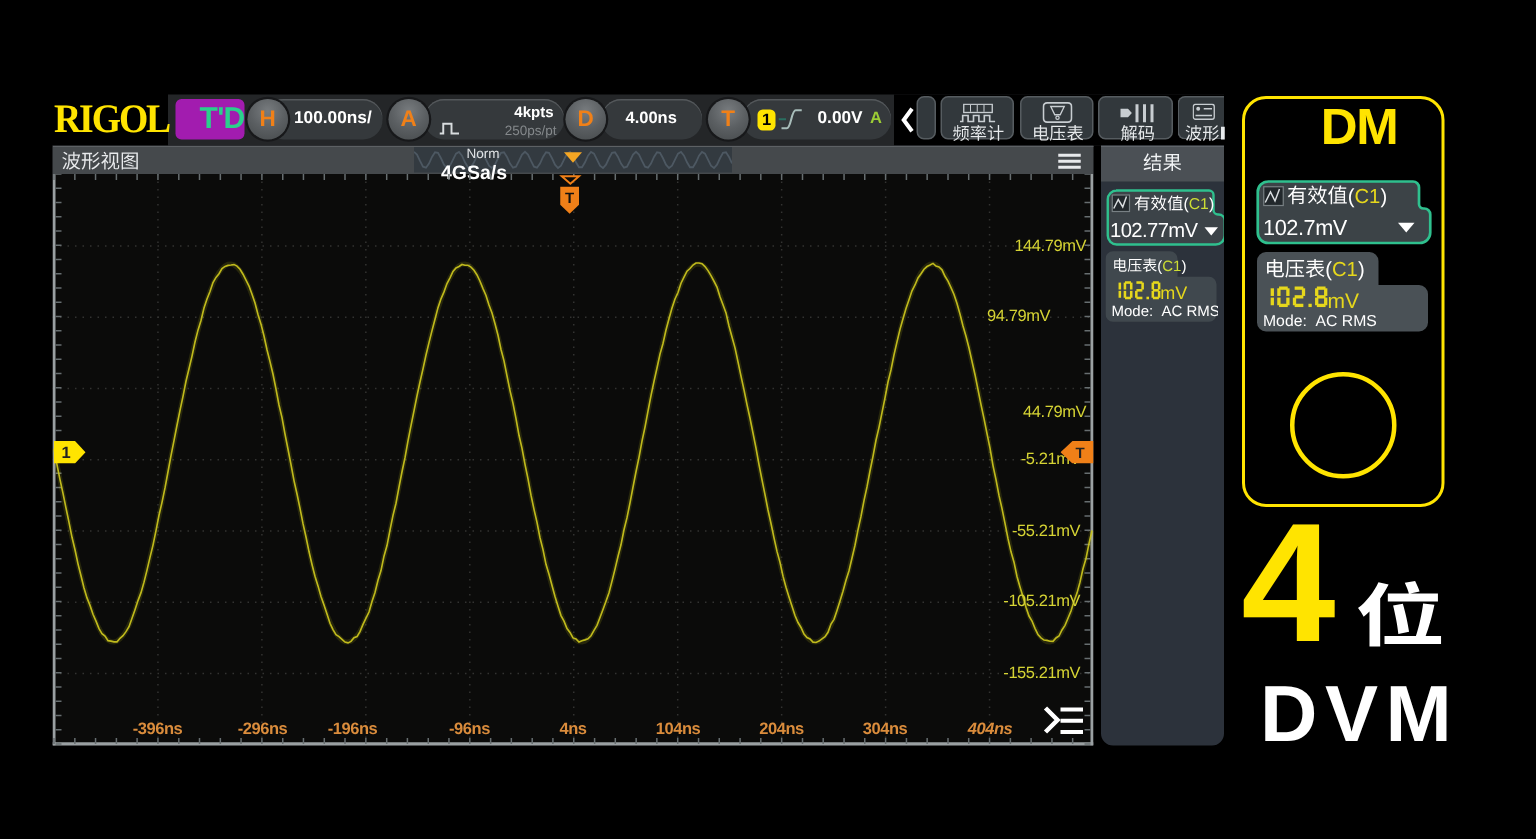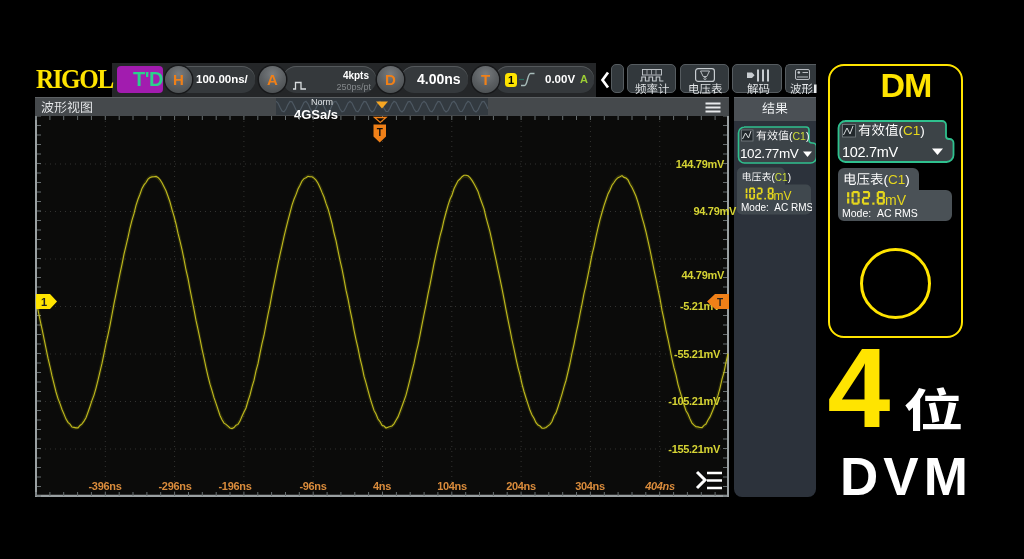--- a/index.html
+++ b/index.html
@@ -6,21 +6,21 @@
   body{width:1024px;height:559px;position:relative;overflow:hidden;font-family:"Liberation Sans",sans-serif;}
   .abs{position:absolute;}
   #topbar{left:112px;top:63px;width:704px;height:34px;background:#242628;}
   .logo{left:36px;top:66px;color:#ffe400;font-family:"Liberation Serif",serif;font-weight:bold;font-size:27px;letter-spacing:-1.5px;line-height:27px;transform:scaleX(0.93);transform-origin:left;}
   .badge-td{left:117px;top:66px;width:46px;height:27px;background:#a21caf;border-radius:4px;color:#2bd08c;font-weight:bold;font-size:20px;text-align:right;line-height:26px;letter-spacing:-0.5px;}
   .knob{position:absolute;width:27px;height:27px;border-radius:50%;background:radial-gradient(circle at 50% 30%,#787c7f 0%,#5b5f62 50%,#45494b 100%);box-shadow:0 0 0 1.5px #17181a;text-align:center;line-height:27px;font-weight:bold;font-size:15px;color:#f08018;z-index:3;}
   .pill{position:absolute;background:#35393c;border-radius:13px;box-shadow:inset 0 1px 0 #54585b;z-index:2;color:#fff;font-weight:bold;height:27px;top:66px;}
   .tbtn{position:absolute;top:64px;height:29px;background:#32383c;border:1px solid #565c60;border-radius:5px;box-sizing:border-box;z-index:2;}
   #wvheader{left:35px;top:97px;width:694px;height:19px;background:#45494c;box-shadow:inset 0 1px 0 #5d6164;}
   #grid{left:35px;top:116px;width:694px;height:381px;background:#0b0b0a;}
-  .vlab{position:absolute;color:#d6d434;font-size:11px;font-weight:bold;text-align:right;width:60px;z-index:4;letter-spacing:-0.3px;}
+  .vlab{position:absolute;color:#d6d434;font-size:11px;font-weight:normal;text-align:right;width:60px;z-index:4;letter-spacing:-0.3px;}
   .tlab{position:absolute;color:#da8c3c;font-size:11px;font-weight:bold;text-align:center;width:60px;top:480px;z-index:4;letter-spacing:-0.3px;}
   #rpanel{left:734px;top:97px;width:82px;height:400px;background:#2c323b;border-radius:0 0 8px 8px;}
   #rphead{left:734px;top:97px;width:82px;height:24px;background:#4b5055;box-shadow:inset 0 1px 0 #60656a;}
   #dmbox{left:828px;top:64px;width:135px;height:274px;border:2.5px solid #ffe400;border-radius:16px;box-sizing:border-box;}
   #dmtitle{left:828px;top:66px;width:156px;text-align:center;color:#ffe400;font-size:34px;font-weight:bold;letter-spacing:-1px;}
   #dmcircle{left:860px;top:248px;width:71px;height:71px;border:3px solid #ffe400;border-radius:50%;box-sizing:border-box;}
   .seg{fill:#e6d71c;}
   #big4{left:824px;top:332px;width:70px;color:#ffe400;font-size:113px;font-weight:bold;line-height:113px;text-align:center;}
   #bigwei{left:905px;top:384px;}
   #bigdvm{left:840px;top:446px;color:#fff;font-size:53px;font-weight:bold;letter-spacing:5px;}
@@ -38,21 +38,21 @@
   <span style="position:absolute;left:11px;top:18px;font-size:13px;margin-top:23px;">4GSa/s</span>
   <span style="position:absolute;right:7px;top:4px;font-size:10px;">4kpts</span>
   <svg style="position:absolute;left:10px;top:15px;" width="14" height="9" viewBox="0 0 14 9">
       <path d="M0 8 h2.5 v-6.5 h5.5 v6.5 h5" stroke="#d8dcde" stroke-width="1.3" fill="none"></path>
     </svg>
   <span style="position:absolute;left:28px;top:15px;font-size:9px;font-weight:normal;color:#e0e3e5;margin-top:16px;">Norm</span>
   <span style="position:absolute;right:5px;top:15.5px;font-size:9px;color:#84888b;font-weight:normal;">250ps/pt</span>
 </div>
 <div class="abs knob" style="left:259px;top:66px;">A</div>
 <div class="abs pill" style="left:401px;width:67px;">
-    <span style="position:absolute;left:16px;top:0;line-height:27px;font-size:14px;">4.00ns</span>
+    <span style="position:absolute;left:16px;top:0;line-height:27px;font-size:11px;">4.00ns</span>
   </div>
 <div class="abs knob" style="left:377px;top:66px;">D</div>
 <div class="abs pill" style="left:495px;width:99px;">
   <span style="position:absolute;left:10px;top:6.5px;width:12px;height:14px;background:#ffe400;border-radius:3.5px;color:#000;font-size:11px;line-height:14px;text-align:center;">1</span>
   <svg style="position:absolute;left:24px;top:5px;" width="18" height="17" viewBox="0 0 18 17">
       <path d="M0 8.5 h5" stroke="#2a6e60" stroke-width="1.2" fill="none"></path>
       <path d="M2 14.5 h3.5 C8.5 14.5 8.5 2.5 11.5 2.5 h4" stroke="#a8bdba" stroke-width="1.4" fill="none"></path>
     </svg>
   <span style="position:absolute;left:50px;top:0;line-height:27px;font-size:11.5px;">0.00V</span>
   <span style="position:absolute;right:6px;top:0;line-height:27px;font-size:11px;color:#9ccd35;">A</span>
@@ -146,21 +146,21 @@
   <line x1="0" y1="285.5" x2="694" y2="285.5" stroke="#333331" stroke-width="1" stroke-dasharray="1,4"></line>
   <line x1="0" y1="333.0" x2="694" y2="333.0" stroke="#333331" stroke-width="1" stroke-dasharray="1,4"></line>
   <line x1="1" y1="0" x2="1" y2="381" stroke="#9aa0a2" stroke-width="2"></line>
   <line x1="693" y1="0" x2="693" y2="381" stroke="#9aa0a2" stroke-width="2"></line>
   <line x1="0" y1="380" x2="694" y2="380" stroke="#9aa0a2" stroke-width="2.5"></line>
   <path d="M1.0 0 V4 M1.0 376 V380 M14.9 0 V4 M14.9 376 V380 M28.7 0 V4 M28.7 376 V380 M42.6 0 V4 M42.6 376 V380 M56.4 0 V4 M56.4 376 V380 M70.3 0 V4 M70.3 376 V380 M84.2 0 V4 M84.2 376 V380 M98.0 0 V4 M98.0 376 V380 M111.9 0 V4 M111.9 376 V380 M125.7 0 V4 M125.7 376 V380 M139.6 0 V4 M139.6 376 V380 M153.5 0 V4 M153.5 376 V380 M167.3 0 V4 M167.3 376 V380 M181.2 0 V4 M181.2 376 V380 M195.0 0 V4 M195.0 376 V380 M208.9 0 V4 M208.9 376 V380 M222.8 0 V4 M222.8 376 V380 M236.6 0 V4 M236.6 376 V380 M250.5 0 V4 M250.5 376 V380 M264.3 0 V4 M264.3 376 V380 M278.2 0 V4 M278.2 376 V380 M292.1 0 V4 M292.1 376 V380 M305.9 0 V4 M305.9 376 V380 M319.8 0 V4 M319.8 376 V380 M333.6 0 V4 M333.6 376 V380 M347.5 0 V4 M347.5 376 V380 M361.4 0 V4 M361.4 376 V380 M375.2 0 V4 M375.2 376 V380 M389.1 0 V4 M389.1 376 V380 M402.9 0 V4 M402.9 376 V380 M416.8 0 V4 M416.8 376 V380 M430.7 0 V4 M430.7 376 V380 M444.5 0 V4 M444.5 376 V380 M458.4 0 V4 M458.4 376 V380 M472.2 0 V4 M472.2 376 V380 M486.1 0 V4 M486.1 376 V380 M500.0 0 V4 M500.0 376 V380 M513.8 0 V4 M513.8 376 V380 M527.7 0 V4 M527.7 376 V380 M541.5 0 V4 M541.5 376 V380 M555.4 0 V4 M555.4 376 V380 M569.3 0 V4 M569.3 376 V380 M583.1 0 V4 M583.1 376 V380 M597.0 0 V4 M597.0 376 V380 M610.8 0 V4 M610.8 376 V380 M624.7 0 V4 M624.7 376 V380 M638.6 0 V4 M638.6 376 V380 M652.4 0 V4 M652.4 376 V380 M666.3 0 V4 M666.3 376 V380 M680.1 0 V4 M680.1 376 V380 M2 0.0 H6 M688 0.0 H692 M2 9.5 H6 M688 9.5 H692 M2 19.0 H6 M688 19.0 H692 M2 28.5 H6 M688 28.5 H692 M2 38.0 H6 M688 38.0 H692 M2 47.5 H6 M688 47.5 H692 M2 57.0 H6 M688 57.0 H692 M2 66.5 H6 M688 66.5 H692 M2 76.0 H6 M688 76.0 H692 M2 85.5 H6 M688 85.5 H692 M2 95.0 H6 M688 95.0 H692 M2 104.5 H6 M688 104.5 H692 M2 114.0 H6 M688 114.0 H692 M2 123.5 H6 M688 123.5 H692 M2 133.0 H6 M688 133.0 H692 M2 142.5 H6 M688 142.5 H692 M2 152.0 H6 M688 152.0 H692 M2 161.5 H6 M688 161.5 H692 M2 171.0 H6 M688 171.0 H692 M2 180.5 H6 M688 180.5 H692 M2 190.0 H6 M688 190.0 H692 M2 199.5 H6 M688 199.5 H692 M2 209.0 H6 M688 209.0 H692 M2 218.5 H6 M688 218.5 H692 M2 228.0 H6 M688 228.0 H692 M2 237.5 H6 M688 237.5 H692 M2 247.0 H6 M688 247.0 H692 M2 256.5 H6 M688 256.5 H692 M2 266.0 H6 M688 266.0 H692 M2 275.5 H6 M688 275.5 H692 M2 285.0 H6 M688 285.0 H692 M2 294.5 H6 M688 294.5 H692 M2 304.0 H6 M688 304.0 H692 M2 313.5 H6 M688 313.5 H692 M2 323.0 H6 M688 323.0 H692 M2 332.5 H6 M688 332.5 H692 M2 342.0 H6 M688 342.0 H692 M2 351.5 H6 M688 351.5 H692 M2 361.0 H6 M688 361.0 H692 M2 370.5 H6 M688 370.5 H692 M2 380.0 H6 M688 380.0 H692" stroke="#676e70" stroke-width="1" fill="none"></path>
   <path d="M1,183.5 L3,193.6 L5,203.7 L7,213.7 L9,223.5 L11,233.0 L13,242.3 L15,251.2 L17,259.6 L19,267.6 L21,275.1 L23,282.0 L25,288.2 L27,293.8 L29,298.7 L31,302.9 L33,306.3 L35,308.9 L37,310.8 L39,311.8 L41,312.0 L43,311.4 L45,309.9 L47,307.7 L49,304.7 L51,300.9 L53,296.4 L55,291.1 L57,285.2 L59,278.6 L61,271.4 L63,263.7 L65,255.5 L67,246.8 L69,237.7 L71,228.3 L73,218.6 L75,208.7 L77,198.7 L79,188.5 L81,178.4 L83,168.3 L85,158.3 L87,148.5 L89,139.0 L91,129.7 L93,120.8 L95,112.4 L97,104.4 L99,96.9 L101,90.0 L103,83.8 L105,78.2 L107,73.3 L109,69.1 L111,65.7 L113,63.1 L115,61.2 L117,60.2 L119,60.0 L121,60.6 L123,62.1 L125,64.3 L127,67.3 L129,71.1 L131,75.6 L133,80.9 L135,86.8 L137,93.4 L139,100.6 L141,108.3 L143,116.5 L145,125.2 L147,134.3 L149,143.7 L151,153.4 L153,163.3 L155,173.3 L157,183.5 L159,193.6 L161,203.7 L163,213.7 L165,223.5 L167,233.0 L169,242.3 L171,251.2 L173,259.6 L175,267.6 L177,275.1 L179,282.0 L181,288.2 L183,293.8 L185,298.7 L187,302.9 L189,306.3 L191,308.9 L193,310.8 L195,311.8 L197,312.0 L199,311.4 L201,309.9 L203,307.7 L205,304.7 L207,300.9 L209,296.4 L211,291.1 L213,285.2 L215,278.6 L217,271.4 L219,263.7 L221,255.5 L223,246.8 L225,237.7 L227,228.3 L229,218.6 L231,208.7 L233,198.7 L235,188.5 L237,178.4 L239,168.3 L241,158.3 L243,148.5 L245,139.0 L247,129.7 L249,120.8 L251,112.4 L253,104.4 L255,96.9 L257,90.0 L259,83.8 L261,78.2 L263,73.3 L265,69.1 L267,65.7 L269,63.1 L271,61.2 L273,60.2 L275,60.0 L277,60.6 L279,62.1 L281,64.3 L283,67.3 L285,71.1 L287,75.6 L289,80.9 L291,86.8 L293,93.4 L295,100.6 L297,108.3 L299,116.5 L301,125.2 L303,134.3 L305,143.7 L307,153.4 L309,163.3 L311,173.3 L313,183.5 L315,193.6 L317,203.7 L319,213.7 L321,223.5 L323,233.0 L325,242.3 L327,251.2 L329,259.6 L331,267.6 L333,275.1 L335,282.0 L337,288.2 L339,293.8 L341,298.7 L343,302.9 L345,306.3 L347,308.9 L349,310.8 L351,311.8 L353,312.0 L355,311.4 L357,309.9 L359,307.7 L361,304.7 L363,300.9 L365,296.4 L367,291.1 L369,285.2 L371,278.6 L373,271.4 L375,263.7 L377,255.5 L379,246.8 L381,237.7 L383,228.3 L385,218.6 L387,208.7 L389,198.7 L391,188.5 L393,178.4 L395,168.3 L397,158.3 L399,148.5 L401,139.0 L403,129.7 L405,120.8 L407,112.4 L409,104.4 L411,96.9 L413,90.0 L415,83.8 L417,78.2 L419,73.3 L421,69.1 L423,65.7 L425,63.1 L427,61.2 L429,60.2 L431,60.0 L433,60.6 L435,62.1 L437,64.3 L439,67.3 L441,71.1 L443,75.6 L445,80.9 L447,86.8 L449,93.4 L451,100.6 L453,108.3 L455,116.5 L457,125.2 L459,134.3 L461,143.7 L463,153.4 L465,163.3 L467,173.3 L469,183.5 L471,193.6 L473,203.7 L475,213.7 L477,223.5 L479,233.0 L481,242.3 L483,251.2 L485,259.6 L487,267.6 L489,275.1 L491,282.0 L493,288.2 L495,293.8 L497,298.7 L499,302.9 L501,306.3 L503,308.9 L505,310.8 L507,311.8 L509,312.0 L511,311.4 L513,309.9 L515,307.7 L517,304.7 L519,300.9 L521,296.4 L523,291.1 L525,285.2 L527,278.6 L529,271.4 L531,263.7 L533,255.5 L535,246.8 L537,237.7 L539,228.3 L541,218.6 L543,208.7 L545,198.7 L547,188.5 L549,178.4 L551,168.3 L553,158.3 L555,148.5 L557,139.0 L559,129.7 L561,120.8 L563,112.4 L565,104.4 L567,96.9 L569,90.0 L571,83.8 L573,78.2 L575,73.3 L577,69.1 L579,65.7 L581,63.1 L583,61.2 L585,60.2 L587,60.0 L589,60.6 L591,62.1 L593,64.3 L595,67.3 L597,71.1 L599,75.6 L601,80.9 L603,86.8 L605,93.4 L607,100.6 L609,108.3 L611,116.5 L613,125.2 L615,134.3 L617,143.7 L619,153.4 L621,163.3 L623,173.3 L625,183.5 L627,193.6 L629,203.7 L631,213.7 L633,223.5 L635,233.0 L637,242.3 L639,251.2 L641,259.6 L643,267.6 L645,275.1 L647,282.0 L649,288.2 L651,293.8 L653,298.7 L655,302.9 L657,306.3 L659,308.9 L661,310.8 L663,311.8 L665,312.0 L667,311.4 L669,309.9 L671,307.7 L673,304.7 L675,300.9 L677,296.4 L679,291.1 L681,285.2 L683,278.6 L685,271.4 L687,263.7 L689,255.5 L691,246.8 L693,237.7" stroke="#d8d21e" stroke-width="3.4" fill="none" opacity="0.14"></path>
   <path d="M1,183.1 L3,193.9 L5,203.8 L7,212.9 L9,222.7 L11,232.3 L13,242.2 L15,250.5 L17,259.9 L19,267.8 L21,276.0 L23,282.6 L25,287.6 L27,293.5 L29,298.1 L31,303.1 L33,306.4 L35,308.1 L37,311.1 L39,311.4 L41,311.9 L43,311.9 L45,309.5 L47,307.8 L49,305.1 L51,301.8 L53,296.2 L55,290.5 L57,284.4 L59,279.1 L61,272.1 L63,264.1 L65,255.6 L67,247.4 L69,237.7 L71,227.5 L73,218.9 L75,209.3 L77,198.5 L79,187.7 L81,177.8 L83,167.5 L85,157.6 L87,148.3 L89,138.2 L91,129.8 L93,121.4 L95,112.0 L97,104.1 L99,97.7 L101,89.4 L103,83.3 L105,78.3 L107,72.4 L109,68.9 L111,66.5 L113,63.1 L115,61.6 L117,60.9 L119,60.7 L121,60.4 L123,61.4 L125,63.5 L127,66.8 L129,70.8 L131,74.7 L133,80.2 L135,86.0 L137,93.6 L139,100.1 L141,108.0 L143,117.2 L145,125.1 L147,133.5 L149,143.4 L151,154.0 L153,162.4 L155,173.4 L157,183.5 L159,193.7 L161,204.4 L163,213.3 L165,222.9 L167,233.1 L169,242.0 L171,251.7 L173,260.3 L175,268.2 L177,274.6 L179,281.7 L181,287.4 L183,293.4 L185,299.5 L187,303.7 L189,307.1 L191,308.4 L193,310.2 L195,312.0 L197,312.6 L199,311.6 L201,309.2 L203,308.4 L205,305.1 L207,300.3 L209,296.1 L211,292.0 L213,285.0 L215,279.0 L217,270.8 L219,264.4 L221,254.8 L223,247.7 L225,237.4 L227,227.6 L229,219.5 L231,208.8 L233,198.5 L235,189.1 L237,177.9 L239,167.8 L241,157.9 L243,147.9 L245,138.7 L247,129.9 L249,120.7 L251,112.4 L253,104.4 L255,96.8 L257,89.1 L259,83.2 L261,78.6 L263,73.0 L265,69.2 L267,65.0 L269,62.6 L271,61.7 L273,60.3 L275,60.8 L277,60.8 L279,62.1 L281,64.2 L283,67.3 L285,71.5 L287,76.4 L289,81.0 L291,87.4 L293,92.7 L295,99.8 L297,107.5 L299,117.0 L301,124.6 L303,134.6 L305,144.4 L307,152.9 L309,163.1 L311,174.2 L313,182.9 L315,193.6 L317,203.2 L319,214.1 L321,223.6 L323,232.2 L325,242.5 L327,250.4 L329,260.2 L331,266.9 L333,274.3 L335,281.6 L337,288.1 L339,294.4 L341,298.1 L343,303.0 L345,305.6 L347,309.3 L349,310.0 L351,312.0 L353,311.2 L355,310.6 L357,309.9 L359,307.8 L361,304.3 L363,300.9 L365,295.7 L367,290.3 L369,284.8 L371,279.1 L373,271.4 L375,263.4 L377,255.0 L379,247.2 L381,237.2 L383,229.1 L385,219.2 L387,208.7 L389,198.5 L391,188.9 L393,178.1 L395,168.7 L397,158.1 L399,147.7 L401,138.2 L403,129.3 L405,120.1 L407,113.0 L409,104.0 L411,96.5 L413,89.4 L415,83.3 L417,79.0 L419,72.8 L421,68.8 L423,64.8 L425,63.0 L427,60.7 L429,59.3 L431,59.3 L433,59.8 L435,61.7 L437,64.4 L439,67.8 L441,71.5 L443,75.4 L445,81.8 L447,87.2 L449,92.6 L451,101.3 L453,108.7 L455,115.9 L457,125.2 L459,134.8 L461,143.9 L463,153.7 L465,162.8 L467,172.7 L469,182.8 L471,193.7 L473,203.9 L475,213.7 L477,224.0 L479,233.0 L481,242.6 L483,251.6 L485,258.9 L487,268.1 L489,275.5 L491,282.0 L493,288.2 L495,294.3 L497,299.0 L499,302.3 L501,306.7 L503,309.0 L505,310.0 L507,312.1 L509,312.3 L511,311.4 L513,309.9 L515,308.4 L517,305.5 L519,300.0 L521,296.9 L523,291.0 L525,284.7 L527,278.1 L529,270.8 L531,264.5 L533,256.0 L535,247.5 L537,237.2 L539,228.3 L541,217.7 L543,208.6 L545,198.0 L547,188.2 L549,177.5 L551,168.9 L553,159.1 L555,149.2 L557,138.7 L559,130.6 L561,120.6 L563,111.9 L565,103.6 L567,96.5 L569,89.6 L571,83.8 L573,77.9 L575,74.0 L577,69.3 L579,66.5 L581,63.5 L583,61.7 L585,60.7 L587,59.6 L589,61.4 L591,62.0 L593,63.9 L595,68.2 L597,71.4 L599,75.7 L601,80.3 L603,86.3 L605,93.4 L607,101.3 L609,108.2 L611,116.0 L613,124.9 L615,133.8 L617,143.8 L619,153.8 L621,163.1 L623,173.1 L625,182.7 L627,194.4 L629,203.7 L631,214.3 L633,223.1 L635,232.9 L637,243.1 L639,251.9 L641,258.8 L643,268.3 L645,275.3 L647,281.8 L649,288.8 L651,294.7 L653,298.0 L655,302.9 L657,307.1 L659,309.2 L661,310.7 L663,310.9 L665,311.5 L667,311.6 L669,309.3 L671,308.0 L673,304.0 L675,300.9 L677,296.2 L679,291.3 L681,284.8 L683,279.4 L685,272.1 L687,263.2 L689,256.3 L691,246.4 L693,237.7" stroke="#c8c21e" stroke-width="1.1" fill="none" opacity="0.95"></path>
 </svg>
 <div class="vlab" style="left:664px;top:158px;">144.79mV</div>
-<div class="vlab" style="left:676px;top:205px;">94.79mV</div>
+<div class="vlab" style="left:640px;top:205px;">94.79mV</div>
 <div class="vlab" style="left:664px;top:269px;">44.79mV</div>
 <div class="vlab" style="left:660px;top:300px;">-5.21mV</div>
 <div class="vlab" style="left:660px;top:348px;">-55.21mV</div>
 <div class="vlab" style="left:660px;top:395px;">-105.21mV</div>
 <div class="vlab" style="left:660px;top:443px;">-155.21mV</div>
 <div class="tlab" style="left:75px;">-396ns</div>
 <div class="tlab" style="left:145px;">-296ns</div>
 <div class="tlab" style="left:205px;">-196ns</div>
 <div class="tlab" style="left:283px;">-96ns</div>
 <div class="tlab" style="left:352px;">4ns</div>

